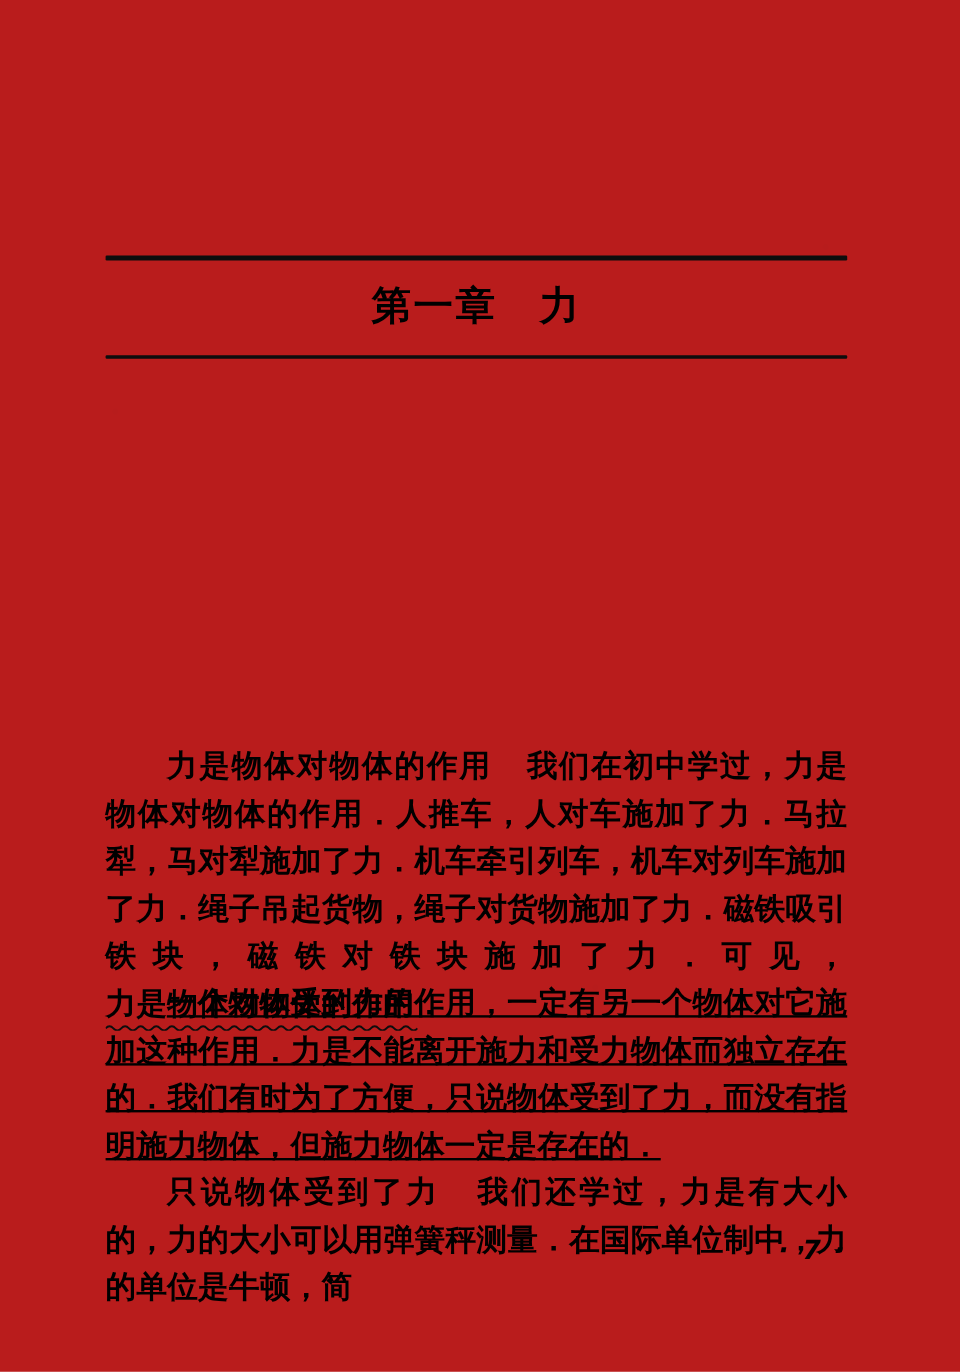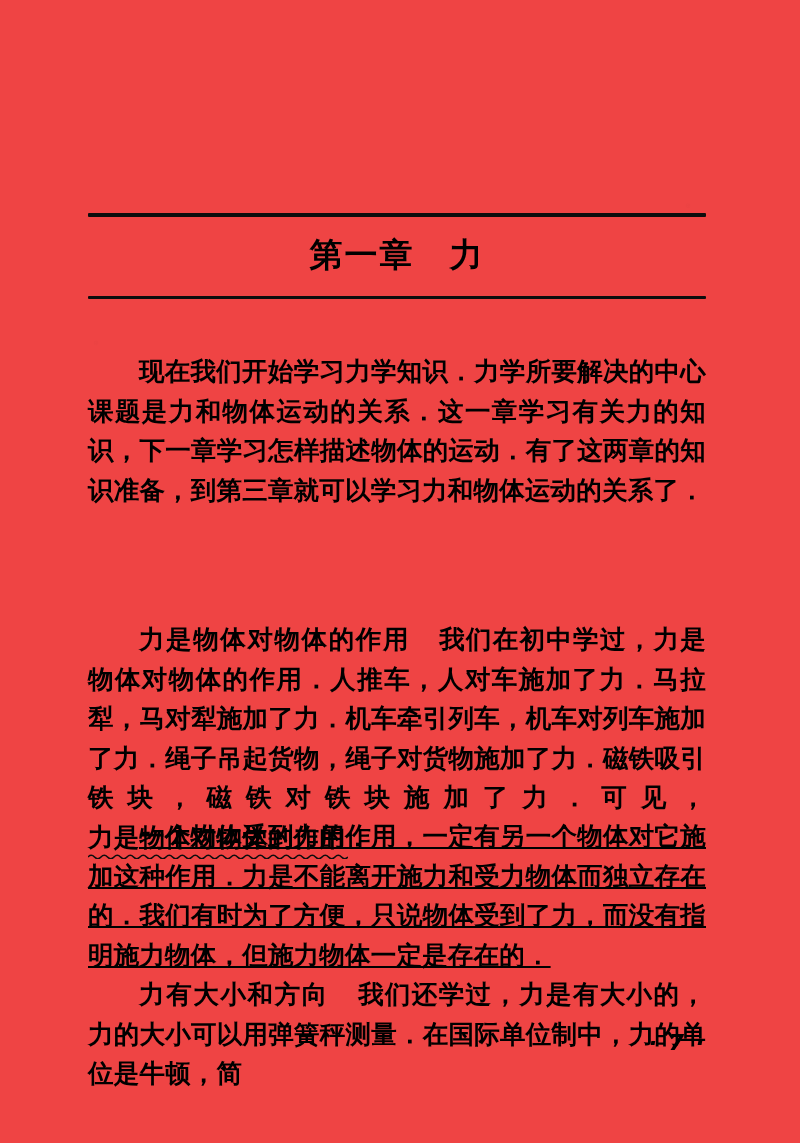--- a/index.html
+++ b/index.html
@@ -13,21 +13,21 @@
     font-family: "DejaVu Sans", sans-serif;
     color: #000000;
     overflow: hidden;
     position: relative;
   }
 
   
   .page {
     position: absolute;
     inset: 0;
-    background: #ef4444;
+    background: #b91c1c;
   }
 
   .scan-grain {
     position: absolute;
     inset: 0;
     pointer-events: none;
     background:
       radial-gradient(circle at 12% 30%, rgba(0,0,0,0.012) 0 2px, rgba(0,0,0,0) 3px),
       radial-gradient(circle at 62% 72%, rgba(0,0,0,0.012) 0 2px, rgba(0,0,0,0) 3px),
       radial-gradient(circle at 86% 18%, rgba(0,0,0,0.010) 0 2px, rgba(0,0,0,0) 3px);
@@ -152,35 +152,32 @@
   <div class="scan-grain"></div>
 
   <div class="content">
 
     <div class="rule-top"></div>
 
     <div class="chapter-title">第一章　力</div>
 
     <div class="rule-bottom"></div>
 
-    <div class="body-text" style="top: 352px;">
-      <p class="para">现在我们开始学习力学知识．力学所要解决的中心课题是力和物体运动的关系．这一章学习有关力的知识，下一章学习怎样描述物体的运动．有了这两章的知识准备，到第三章就可以学习力和物体运动的关系了．</p>
-    </div>
 
 
     <div class="body-text" style="top: 620px;">
       <p class="para"><span class="lead">力是物体对物体的作用</span><span class="lead-gap"></span><span>我们在初中学过，力是物体对物体的作用．人推车，人对车施加了力．马拉犁，马对犁施加了力．机车牵引列车，机车对列车施加了力．绳子吊起货物，绳子对货物施加了力．磁铁吸引铁块，磁铁对铁块施加了力．可见，</span><span class="wavy"><span>力是物体对物体的作用</span><svg class="wave" viewBox="0 0 260 6" preserveAspectRatio="none">
               <path d="M0 4 Q 3.25 0.5 6.5 4 T 13 4 T 19.5 4 T 26 4 T 32.5 4 T 39 4 T 45.5 4 T 52 4 T 58.5 4 T 65 4 T 71.5 4 T 78 4 T 84.5 4 T 91 4 T 97.5 4 T 104 4 T 110.5 4 T 117 4 T 123.5 4 T 130 4 T 136.5 4 T 143 4 T 149.5 4 T 156 4 T 162.5 4 T 169 4 T 175.5 4 T 182 4 T 188.5 4 T 195 4 T 201.5 4 T 208 4 T 214.5 4 T 221 4 T 227.5 4 T 234 4 T 240.5 4 T 247 4 T 253.5 4 T 260 4" fill="none" stroke="#0d0d0d" stroke-width="1.6"></path>
             </svg></span><span>．</span></p>
     </div>
 
     <div class="body-text" style="top: 817px; text-decoration: underline;">
       <p class="para">一个物体受到力的作用，一定有另一个物体对它施加这种作用．力是不能离开施力和受力物体而独立存在的．我们有时为了方便，只说物体受到了力，而没有指明施力物体，但施力物体一定是存在的．</p>
     </div>
 
     <div class="body-text" style="top: 975px;">
-      <p class="para"><span class="lead">力有大小和方向</span><span class="lead-gap"></span><span>我们还学过，力是有大小的，力的大小可以用</span><span class="term">弹簧秤</span><span>测量．在国际单位制中，力的单位是</span><span class="term">牛顿</span><span>，简</span></p>
+      <p class="para"><span class="lead">只说物体受到了力</span><span class="lead-gap"></span><span>我们还学过，力是有大小的，力的大小可以用</span><span class="term">弹簧秤</span><span>测量．在国际单位制中，力的单位是</span><span class="term">牛顿</span><span>，简</span></p>
     </div>
 
     <div class="page-number">· 7 ·</div>
 
   </div>
 </div>
 
 </body></html>

